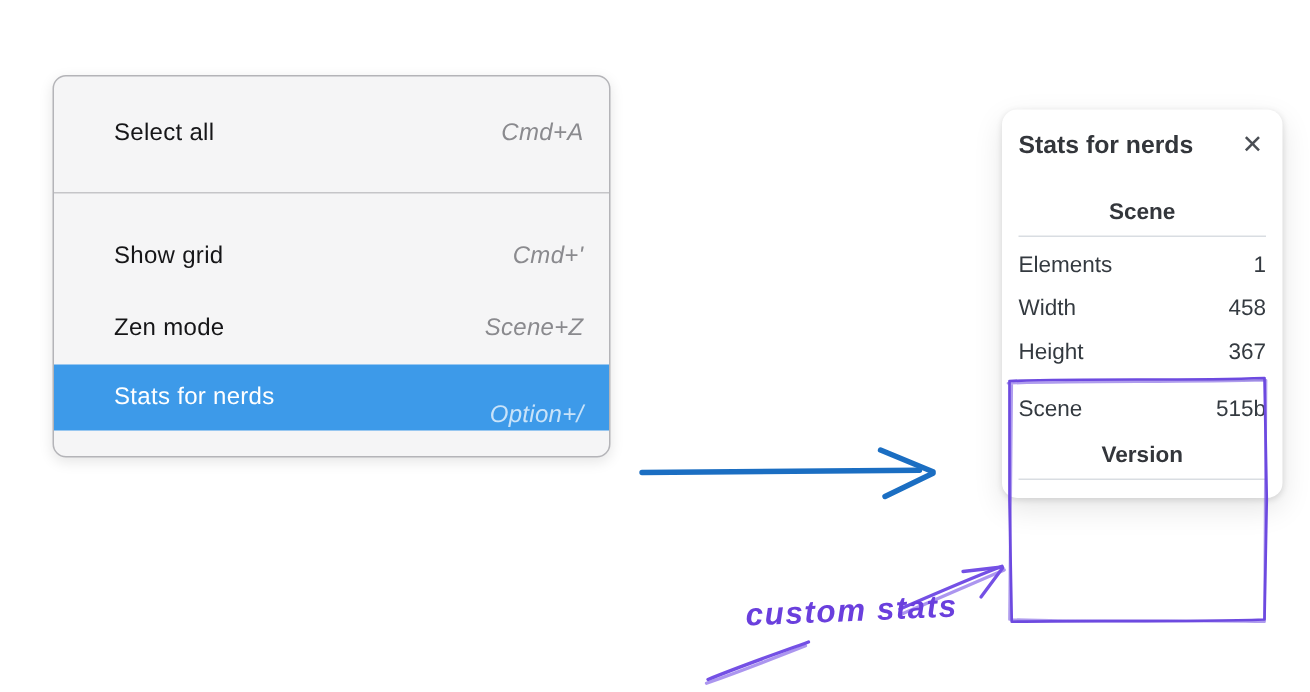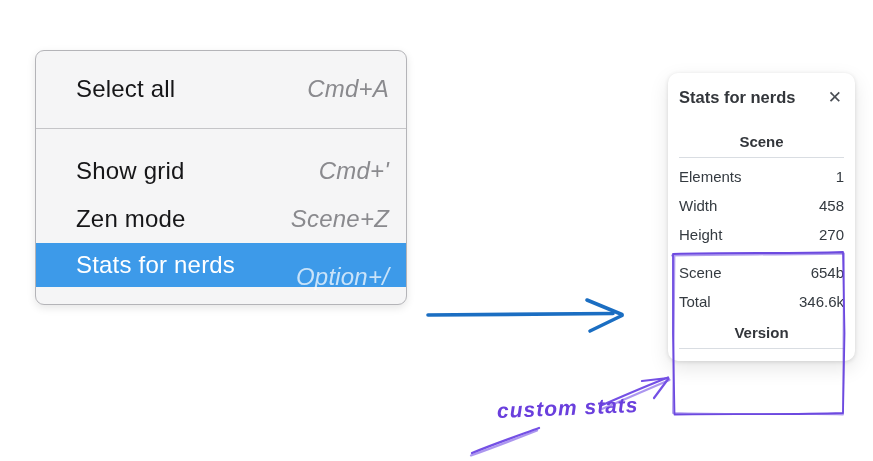--- a/index.html
+++ b/index.html
@@ -15,21 +15,21 @@
     position:absolute; left:35px; top:50px; width:372px;
     padding:10px 0 17px 0;
     background:#f5f5f6;
     border:1px solid #b4b4b8;
     border-radius:9px;
     box-shadow:0 3px 9px rgba(0,0,0,.10);
   }
   .menu-item {
     display:flex; justify-content:space-between; align-items:center;
     padding:0 17px 0 40px;
-    font-size:24px; color:#161618; letter-spacing:.2px;
+    font-size:16px; color:#161618; letter-spacing:.2px;
     cursor:default;
   }
   .menu-item.tall { height:56px; }
   .menu-divider { height:1px; background:#c5c5c8; margin-top:11px; }
   .menu-section { padding-top:18px; }
   .menu-section .menu-item { height:48px;gap:32px; }
   .menu-item.selected {
     height:44px;
     background:var(--highlight,#3d9ae9);
     color:#ffffff;
@@ -119,33 +119,29 @@
     <div class="stat-row">
       <span>Elements</span>
       <span>1</span>
     </div>
     <div class="stat-row">
       <span>Width</span>
       <span>458</span>
     </div>
     <div class="stat-row">
       <span>Height</span>
-      <span>270</span>
+      <span>367</span>
     </div>
   </div>
 
   <div class="stat-hr"></div>
   <div class="stat-rows">
     <div class="stat-row">
       <span>Scene</span>
-      <span>654b</span>
-    </div>
-    <div class="stat-row">
-      <span>Total</span>
-      <span>346.6k</span>
+      <span>515b</span>
     </div>
   </div>
 
   <div class="stat-heading next">Version</div>
   <div class="stat-hr"></div>
 </div>
 
 <svg class="overlay-svg" style="left:666px; top:246px;" width="184" height="174" viewBox="0 0 184 174">
   <g stroke="#6d4ae0" stroke-width="1.8" stroke-linecap="round" stroke-linejoin="round" fill="none">
     <path d="M7 8 C 62 6, 122 8, 177 6 L 178.5 87 L 177 167 C 120 169, 62 167.5, 8.5 168.5 L 7 88 Z"></path>

